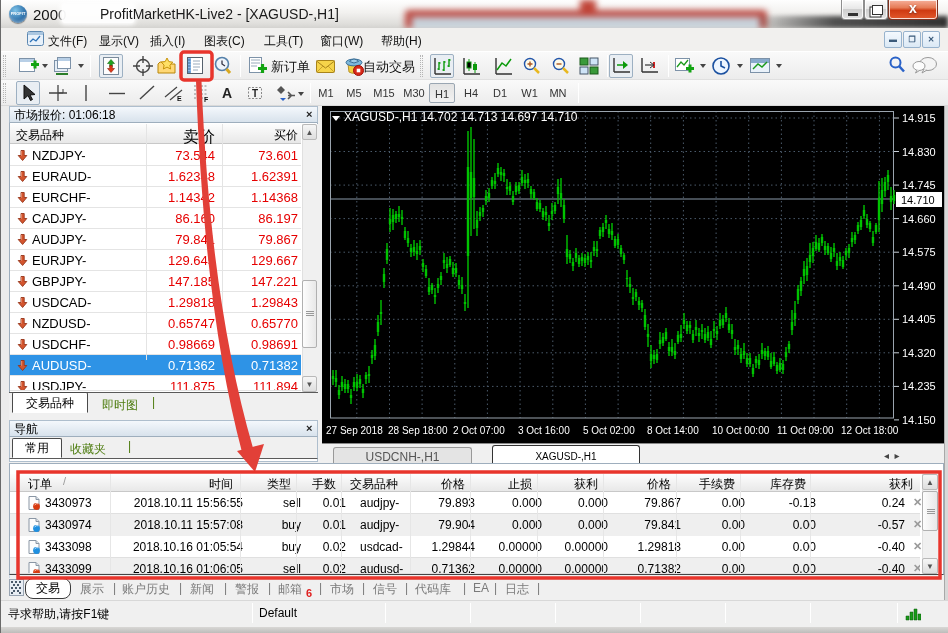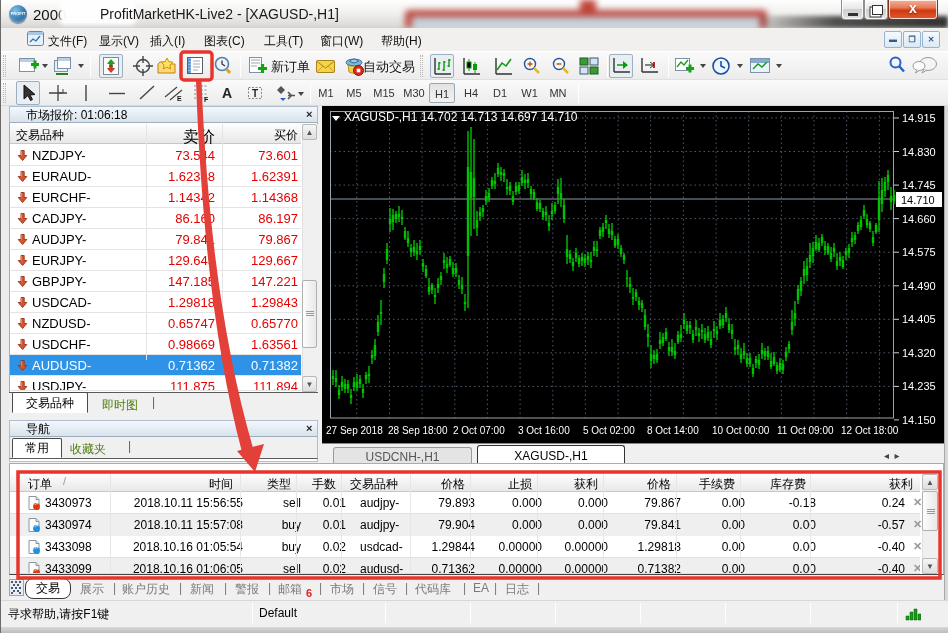--- a/index.html
+++ b/index.html
@@ -29,21 +29,21 @@
 .menuitem{position:absolute;top:33px;font-size:12px;color:#111}
 .mdibtn{position:absolute;top:31px;width:18px;height:17px;border:1px solid #98b3cd;background:linear-gradient(#f4f9fe,#dbe9f5);border-radius:2px;color:#3a5a7a;font-size:8px;text-align:center;line-height:16px;font-weight:bold}
 
 #toolbar1{left:0;top:52px;width:948px;height:28px;background:linear-gradient(#fafafa,#ececec);border-bottom:1px solid #e0e0e0}
 #toolbar2{left:0;top:80px;width:948px;height:26px;background:linear-gradient(#fafafa,#ececec);border-bottom:1px solid #d9d9d9}
 .sunken{border:1px solid #9db0c2;background:#e9eef3;border-radius:2px}
 .drop{position:absolute;width:0;height:0;border-left:3px solid transparent;border-right:3px solid transparent;border-top:4px solid #444}
 .tftab{position:absolute;top:83px;height:20px;font-size:11px;color:#333;text-align:center;line-height:20px}
 .tfsel{border:1px solid #9aa6b2;background:linear-gradient(#e3e3e3,#f2f2f2);border-radius:2px}
 
-.ptitle{position:absolute;height:17px;background:linear-gradient(#f4f8fc,#d8e2ec);border:1px solid #aebecd;border-bottom:1px solid #9eaebd;font-size:12px;color:#000;padding-left:16px;line-height:16px}
+.ptitle{position:absolute;height:17px;background:linear-gradient(#f4f8fc,#d8e2ec);border:1px solid #aebecd;border-bottom:1px solid #9eaebd;font-size:12px;color:#000;padding-left:4px;line-height:16px}
 .px{position:absolute;font-size:11px;color:#222;font-weight:bold}
 .tabsel{position:absolute;background:#fff;border:1px solid #4a4a4a;border-bottom:1px solid #fff;font-size:12px;color:#000;text-align:center;border-radius:2px 2px 0 0}
 .tabun{position:absolute;font-size:12px;color:#4d7c0f}
 .tabbar-line{position:absolute;height:1px;background:#5a5a5a}
 
 #mw{left:9px;top:106px;width:309px;height:310px;background:#fff;border:1px solid #9eaebd}
 #mwhead{left:10px;top:124px;width:291px;height:20px;background:linear-gradient(#fdfdfd,#e8e8e8);border-bottom:1px solid #c8c8c8}
 .mwrow{position:absolute;left:10px;width:291px;height:21px;border-bottom:1px solid #e4e4e4;background:#fff}
 .mwsym{position:absolute;left:22px;top:3px;color:#000;font-size:13px}
 .ask{position:absolute;top:3px;color:#e60000;font-size:13px;text-align:right}
@@ -382,21 +382,21 @@
 <div class="ask" style="left:130px;width:75px">0.65747</div>
 <div class="ask" style="left:213px;width:75px">0.65770</div>
 </div>
 <div class="mwrow" style="top:334px;height:21px;">
 <svg class="sicon" viewBox="0 0 13 13">
       <path d="M5 1.5 h3.2 v5 h2.6 L6.6 11.5 L2.2 6.5 h2.8 Z" fill="#d4552e" stroke="#96341a" stroke-width="0.9"></path>
       <path d="M5.4 2 v4.8" stroke="#f0a080" stroke-width="0.8"></path>
     </svg>
 <div class="mwsym">USDCHF-</div>
 <div class="ask" style="left:130px;width:75px">0.98669</div>
-<div class="ask" style="left:213px;width:75px">1.63561</div>
+<div class="ask" style="left:213px;width:75px">0.98691</div>
 </div>
 <div class="mwrow mwsel" style="top:355px;height:21px;">
 <svg class="sicon" viewBox="0 0 13 13">
       <path d="M5 1.5 h3.2 v5 h2.6 L6.6 11.5 L2.2 6.5 h2.8 Z" fill="#d4552e" stroke="#96341a" stroke-width="0.9"></path>
       <path d="M5.4 2 v4.8" stroke="#f0a080" stroke-width="0.8"></path>
     </svg>
 <div class="mwsym">AUDUSD-</div>
 <div class="ask" style="left:130px;width:75px">0.71362</div>
 <div class="ask" style="left:213px;width:75px">0.71382</div>
 </div>
@@ -460,21 +460,21 @@
 <text x="196" y="328" font-size="10" fill="#fff" font-family="Liberation Sans">3 Oct 16:00</text>
 <text x="261" y="328" font-size="10" fill="#fff" font-family="Liberation Sans">5 Oct 02:00</text>
 <text x="325" y="328" font-size="10" fill="#fff" font-family="Liberation Sans">8 Oct 14:00</text>
 <text x="390" y="328" font-size="10" fill="#fff" font-family="Liberation Sans">10 Oct 00:00</text>
 <text x="455" y="328" font-size="10" fill="#fff" font-family="Liberation Sans">11 Oct 09:00</text>
 <text x="519" y="328" font-size="10" fill="#fff" font-family="Liberation Sans">12 Oct 18:00</text>
 </svg>
 <div class="abs" id="ctabs"></div>
 <div class="abs" style="left:322px;top:443px;width:626px;height:1px;background:#888"></div>
 <div class="abs" style="left:333px;top:447px;width:139px;height:20px;background:#e4e4e4;border:1px solid #999;border-bottom:none;border-radius:3px 3px 0 0;font-size:12px;color:#555;text-align:center;line-height:19px">USDCNH-,H1</div>
-<div class="abs" style="left:477px;top:445px;width:148px;height:23px;background:#fff;border:1px solid #333;border-bottom:none;border-radius:3px 3px 0 0;font-size:12px;color:#000;text-align:center;line-height:21px">XAGUSD-,H1</div>
+<div class="abs" style="left:492px;top:445px;width:148px;height:23px;background:#fff;border:1px solid #333;border-bottom:none;border-radius:3px 3px 0 0;font-size:10px;color:#000;text-align:center;line-height:21px">XAGUSD-,H1</div>
 <div class="abs" style="left:322px;top:467px;width:626px;height:1px;background:#888"></div>
 <div class="abs" style="left:884px;top:450px;font-size:10px;color:#444">◂&nbsp;&nbsp;▸</div>
 
 <div class="abs" style="left:2px;top:463px;width:8px;height:137px;background:#cdd9e6"></div>
 <div class="abs" id="term"></div>
 <div class="abs" id="thead"></div>
 <div class="th" style="left:28px;text-align:left;top:476px">订单</div>
 <div class="th" style="left:143px;width:90px;top:476px">时间</div>
 <div class="th" style="left:201px;width:90px;top:476px">类型</div>
 <div class="th" style="left:246px;width:90px;top:476px">手数</div>

